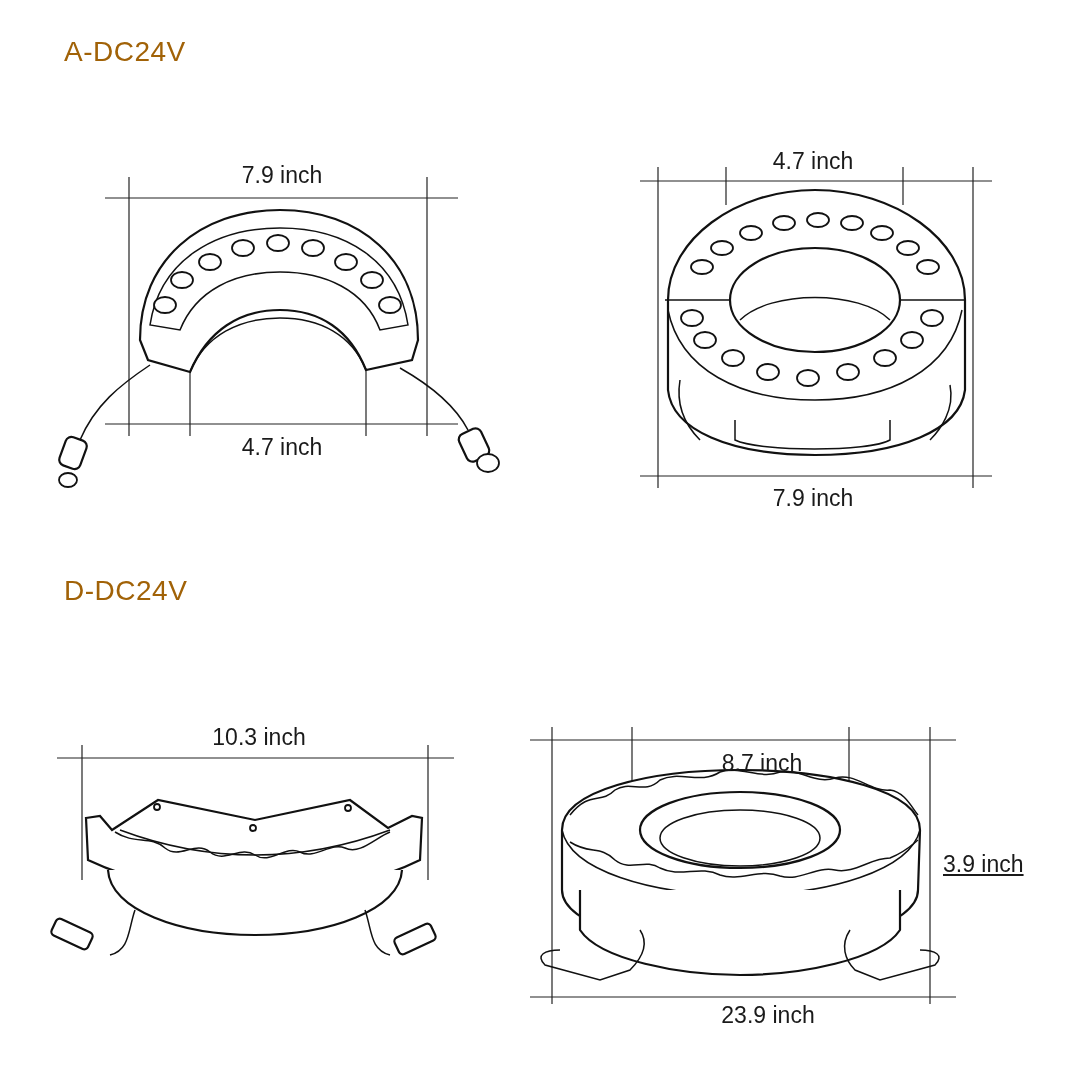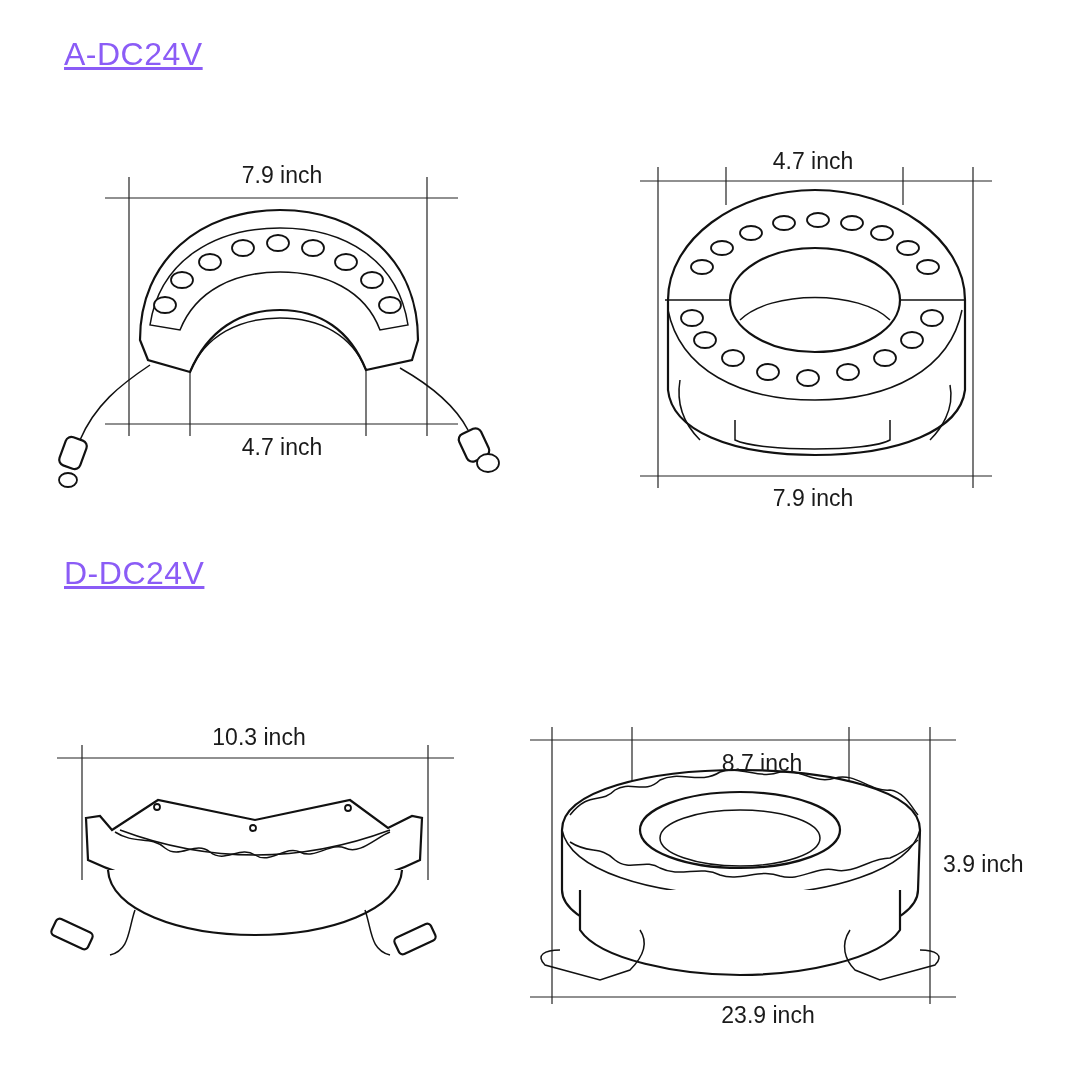--- a/index.html
+++ b/index.html
@@ -1,31 +1,31 @@
 <!DOCTYPE html>
 <html><head>
 <meta charset="utf-8">
 <style>
   html, body { margin:0; padding:0; background:#ffffff; }
   body { width:1080px; height:1080px; position:relative; overflow:hidden;
          font-family:"Liberation Sans", sans-serif; color:#222; }
-  .section-title { position:absolute; font-size:32px; color:#8b5cf6; letter-spacing:0.5px;text-decoration:underline; }
+  .section-title { position:absolute; font-size:28px; color:#a16207; letter-spacing:0.5px; }
   .dim-label { position:absolute; font-size:23px; color:#1a1a1a; white-space:nowrap; transform:translateX(-50%); }
   .dim-label.left { transform:none; }
   svg.art { position:absolute; left:0; top:0; }
   svg.art .ln { stroke:#222; stroke-width:1.2; fill:none; }
   svg.art .body { stroke:#111; stroke-width:2.2; fill:#fff; }
   svg.art .thin { stroke:#111; stroke-width:1.5; fill:none; }
   svg.art .hole { stroke:#111; stroke-width:1.8; fill:#fff; }
 </style>
 </head>
 <body>
 
 <div class="section-title" style="left:64px;top:36px;">A-DC24V</div>
-<div class="section-title" style="left:64px;top:555px;text-align:center;">D-DC24V</div>
+<div class="section-title" style="left:64px;top:575px;text-align:center;">D-DC24V</div>
 
 <svg class="art" width="1080" height="1080" viewBox="0 0 1080 1080">
 
   <g>
     <line class="ln" x1="105" y1="198" x2="458" y2="198"></line>
     <line class="ln" x1="129" y1="177" x2="129" y2="436"></line>
     <line class="ln" x1="427" y1="177" x2="427" y2="436"></line>
     <line class="ln" x1="105" y1="424" x2="458" y2="424"></line>
     <line class="ln" x1="190" y1="370" x2="190" y2="436"></line>
     <line class="ln" x1="366" y1="370" x2="366" y2="436"></line>
@@ -124,13 +124,13 @@
   </g>
 </svg>
 
 <div class="dim-label" style="left:282px;top:162px;">7.9 inch</div>
 <div class="dim-label" style="left:282px;top:434px;">4.7 inch</div>
 <div class="dim-label" style="left:813px;top:148px;">4.7 inch</div>
 <div class="dim-label" style="left:813px;top:485px;">7.9 inch</div>
 <div class="dim-label" style="left:259px;top:724px;">10.3 inch</div>
 <div class="dim-label" style="left:762px;top:706px;margin-top:44px;">8.7 inch</div>
 <div class="dim-label" style="left:768px;top:1002px;">23.9 inch</div>
-<div class="dim-label left" style="left:943px;top:851px;">3.9 inch</div>
+<div class="dim-label left" style="left:943px;top:851px;text-decoration:underline;">3.9 inch</div>
 
 </body></html>

